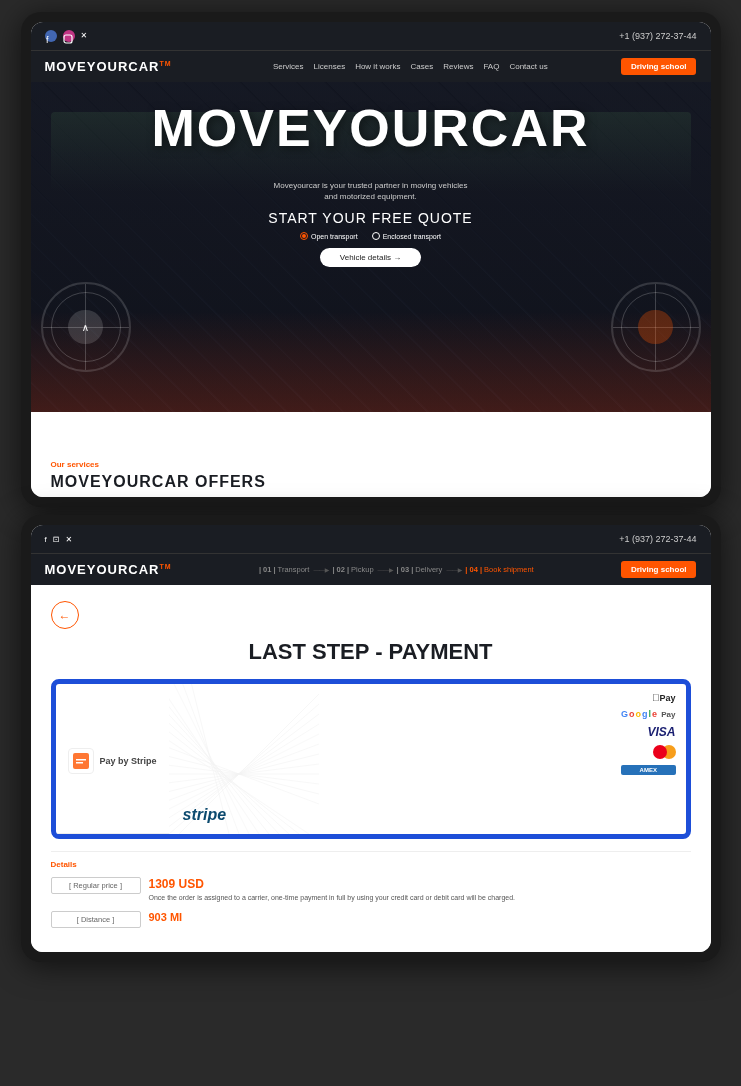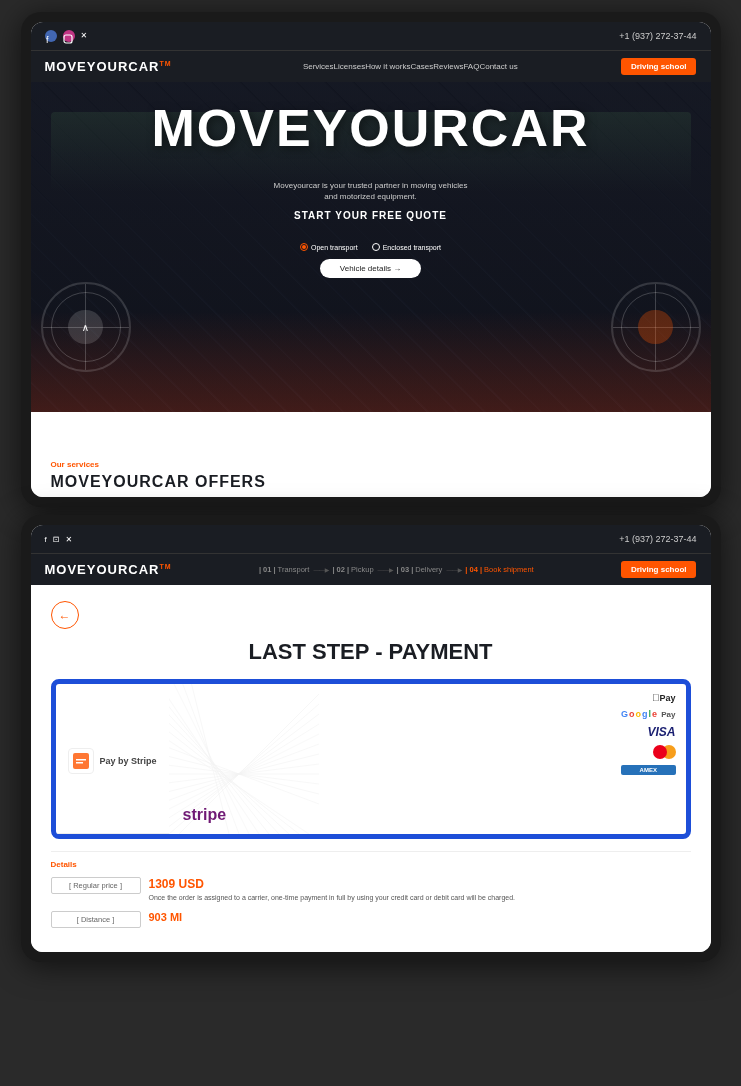--- a/index.html
+++ b/index.html
@@ -76,20 +76,21 @@
       font-size: 13px;
       font-weight: 900;
       letter-spacing: 1px;
     }
     .nav-logo sup {
       color: #ff5500;
       font-size: 7px;
     }
     .nav-links {
       display: flex;
+      gap: 10px;
       padding-left: 28px;
     }
     .nav-link {
       color: #ccc;
       font-size: 8px;
       cursor: pointer;
     }
     .nav-cta {
       background: #ff5500;
       color: #fff;
@@ -141,24 +142,24 @@
     .hero-quote-box {
       position: absolute;
       top: 128px;
       left: 50%;
       transform: translateX(-50%);
       width: 240px;
       text-align: center;
     }
     .hero-quote-title {
       color: #fff;
-      font-size: 10px;
-      font-weight: bold;
+      font-size: 14px;
+      font-weight: normal;
       letter-spacing: 1px;
-      margin-bottom: 22px;
+      margin-bottom: 6px;
     }
     .hero-inputs {
       display: flex;
       gap: 4px;
       margin-bottom: 6px;
     }
     .hero-input {
       flex: 1;
       background: rgba(255,255,255,0.9);
       border: none;
@@ -401,23 +402,24 @@
     .stripe-card-body {
       flex: 1;
       position: relative;
       overflow: hidden;
     }
 
     .stripe-logo-bottom {
       position: absolute;
       bottom: 10px;
       left: 14px;
-      color: #701a75;
+      color: #0c4a6e;
       font-size: 16px;
       font-weight: 900;
+      font-style: italic;
       margin-top: 28px;
     }
 
     .stripe-payment-methods {
       position: absolute;
       top: 8px;
       right: 10px;
       display: flex;
       flex-direction: column;
       gap: 6px;

